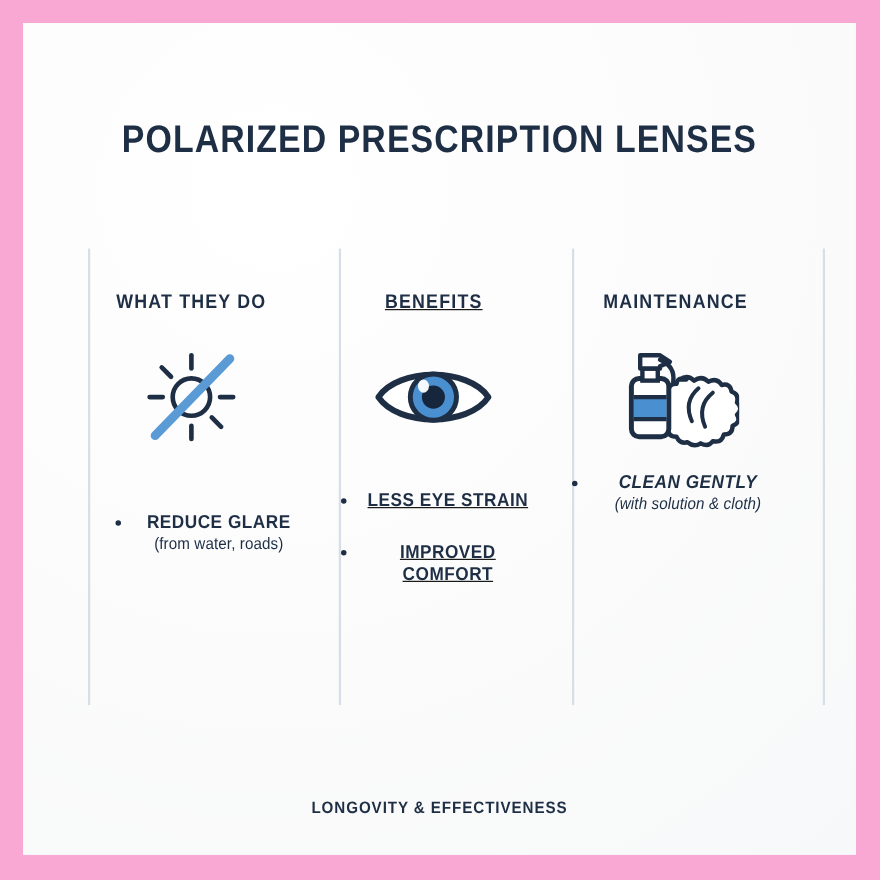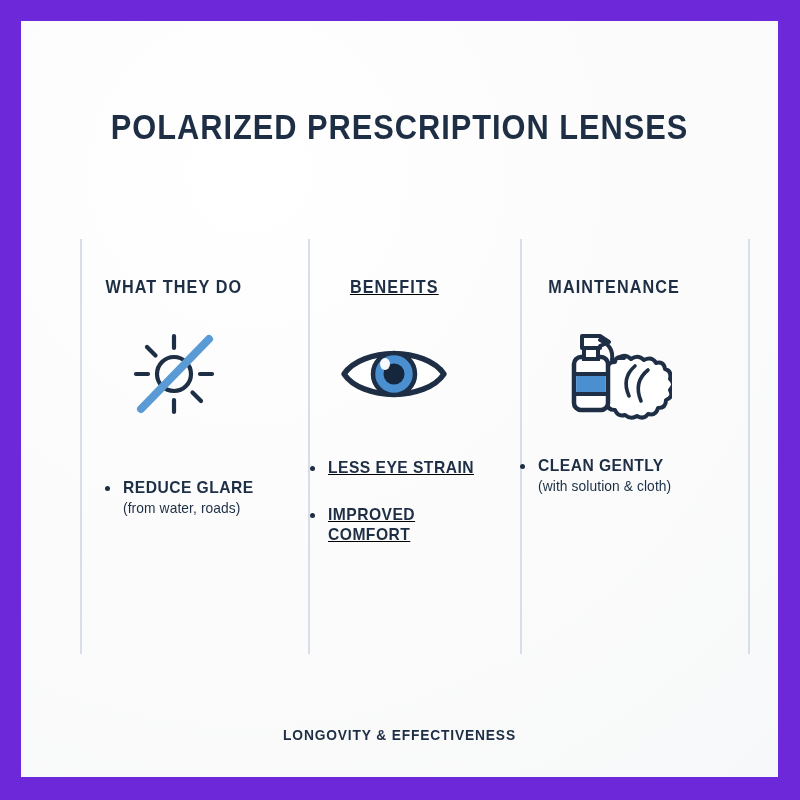--- a/index.html
+++ b/index.html
@@ -10,21 +10,21 @@
   }
   body {
     font-family: "Liberation Sans", sans-serif;
   }
 
   .poster {
     position: relative;
     width: 800px;
     height: 800px;
     box-sizing: border-box;
-    background: #6d28d9;
+    background: #f9a8d4;
     padding: 21px 22px 23px 21px;
     overflow: hidden;
   }
 
   .card {
     position: relative;
     width: 100%;
     height: 100%;
     box-sizing: border-box;
     background: #fdfdfd;
@@ -47,24 +47,25 @@
     letter-spacing: 1.1px;
     transform: scaleX(0.88);
     transform-origin: center center;
     white-space: nowrap;
   }
 
   
   .columns {
     position: absolute;
     left: 39px;
-    top: 218px;
+    top: 205px;
     width: 708px;
     height: 415px;
     display: flex;
+    text-align: center;
   }
 
   .col {
     position: relative;
     box-sizing: border-box;
     display: flex;
     flex-direction: column;
     align-items: center;
   }
   .col-1 { width: 228px; }
@@ -105,21 +106,21 @@
   
   .bullets {
     margin: 0;
     padding: 0;
     list-style: none;
     width: 100%;
     box-sizing: border-box;
   }
   .col-1 .bullets { padding-left: 45px; margin-top: 52px; }
   .col-2 .bullets { padding-left: 22px; margin-top: 32px; }
-  .col-3 .bullets { padding-left: 20px; margin-top: 30px; }
+  .col-3 .bullets { padding-left: 20px; margin-top: 16px; font-style: italic; }
 
   .bullet {
     position: relative;
     padding-left: 18px;
     margin-bottom: 26px;
   }
   .bullet:last-child { margin-bottom: 0; }
 
   .bullet .dot {
     position: absolute;

